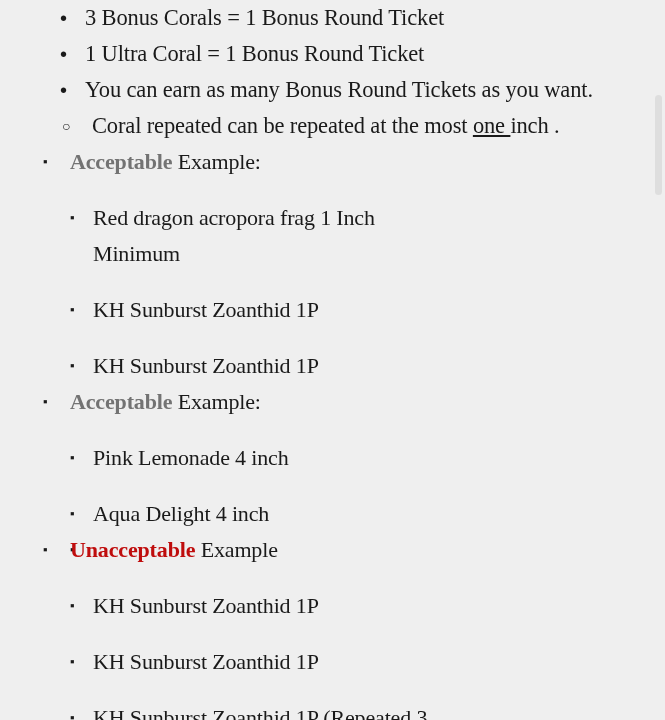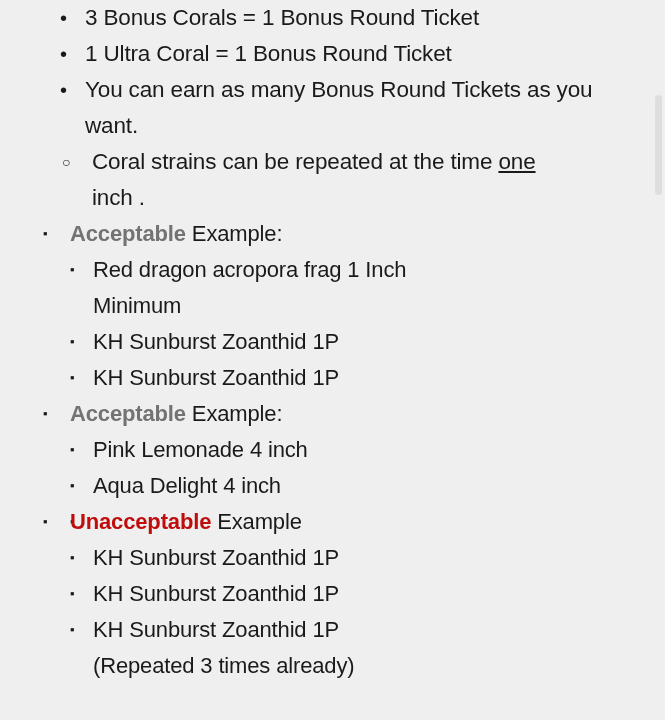--- a/index.html
+++ b/index.html
@@ -43,20 +43,21 @@
     position: absolute;
     left: 0;
     top: 0;
     width: 26px;
     text-align: left;
     line-height: 36px;
   }
 
   li.item > .txt {
     display: block;
+    font-family: Liberation Serif, serif;
   }
 
   
   .l1 > li.item { margin-left: 60px; padding-left: 25px; }
   .l1 > li.item > .bullet { font-size: 20px; }
 
   
   .l2 > li.item { margin-left: 62px; padding-left: 30px; }
   .l2 > li.item > .bullet { font-size: 14px; }
 
@@ -67,21 +68,21 @@
   
   .l4 > li.item { margin-left: 70px; padding-left: 23px; }
   .l4 > li.item > .bullet { font-size: 13px; }
 
   .l3 > li.item, .l4 > li.item { font-size: 22px; }
 
   .txt { max-width: 400px; }
   .l1 > li.item > .txt { max-width: 545px; }
   .l2 > li.item > .txt { max-width: 478px; }
   .l3 > li.item > .txt { max-width: 410px; }
-  .l4 > li.item > .txt { max-width: 345px; }
+  .l4 > li.item > .txt { max-width: 345px; margin-top: 20px; }
 
   .u { text-decoration: underline; margin-top: 36px; }
   .ok { color: #737373; font-weight: bold; }
   .bad { color: #bf0d0d; font-weight: bold; }
 
   
   #scrollbar-track {
     position: absolute;
     right: 0;
     top: 0;
@@ -118,21 +119,21 @@
 
     <li class="item">
       <span class="bullet">•</span>
       <span class="txt">You can earn as many Bonus Round Tickets as you want.</span>
     </li>
   </ul>
 
   <ul class="lvl l2">
     <li class="item">
       <span class="bullet">○</span>
-      <span class="txt"><span>Coral strains can be repeated at the time </span><span class="u">one </span><span>inch .</span></span>
+      <span class="txt"><span>Coral repeated can be repeated at the most </span><span class="u">one </span><span>inch .</span></span>
     </li>
   </ul>
 
   <ul class="lvl l3">
     <li class="item">
       <span class="bullet">▪</span>
       <span class="txt"><span class="ok">Acceptable</span><span> Example:</span></span>
     </li>
   </ul>
   <ul class="lvl l4">

